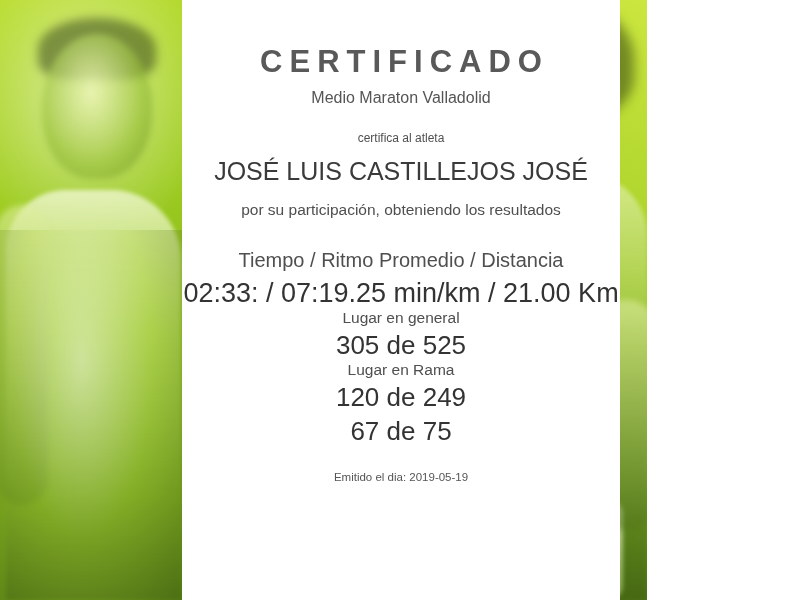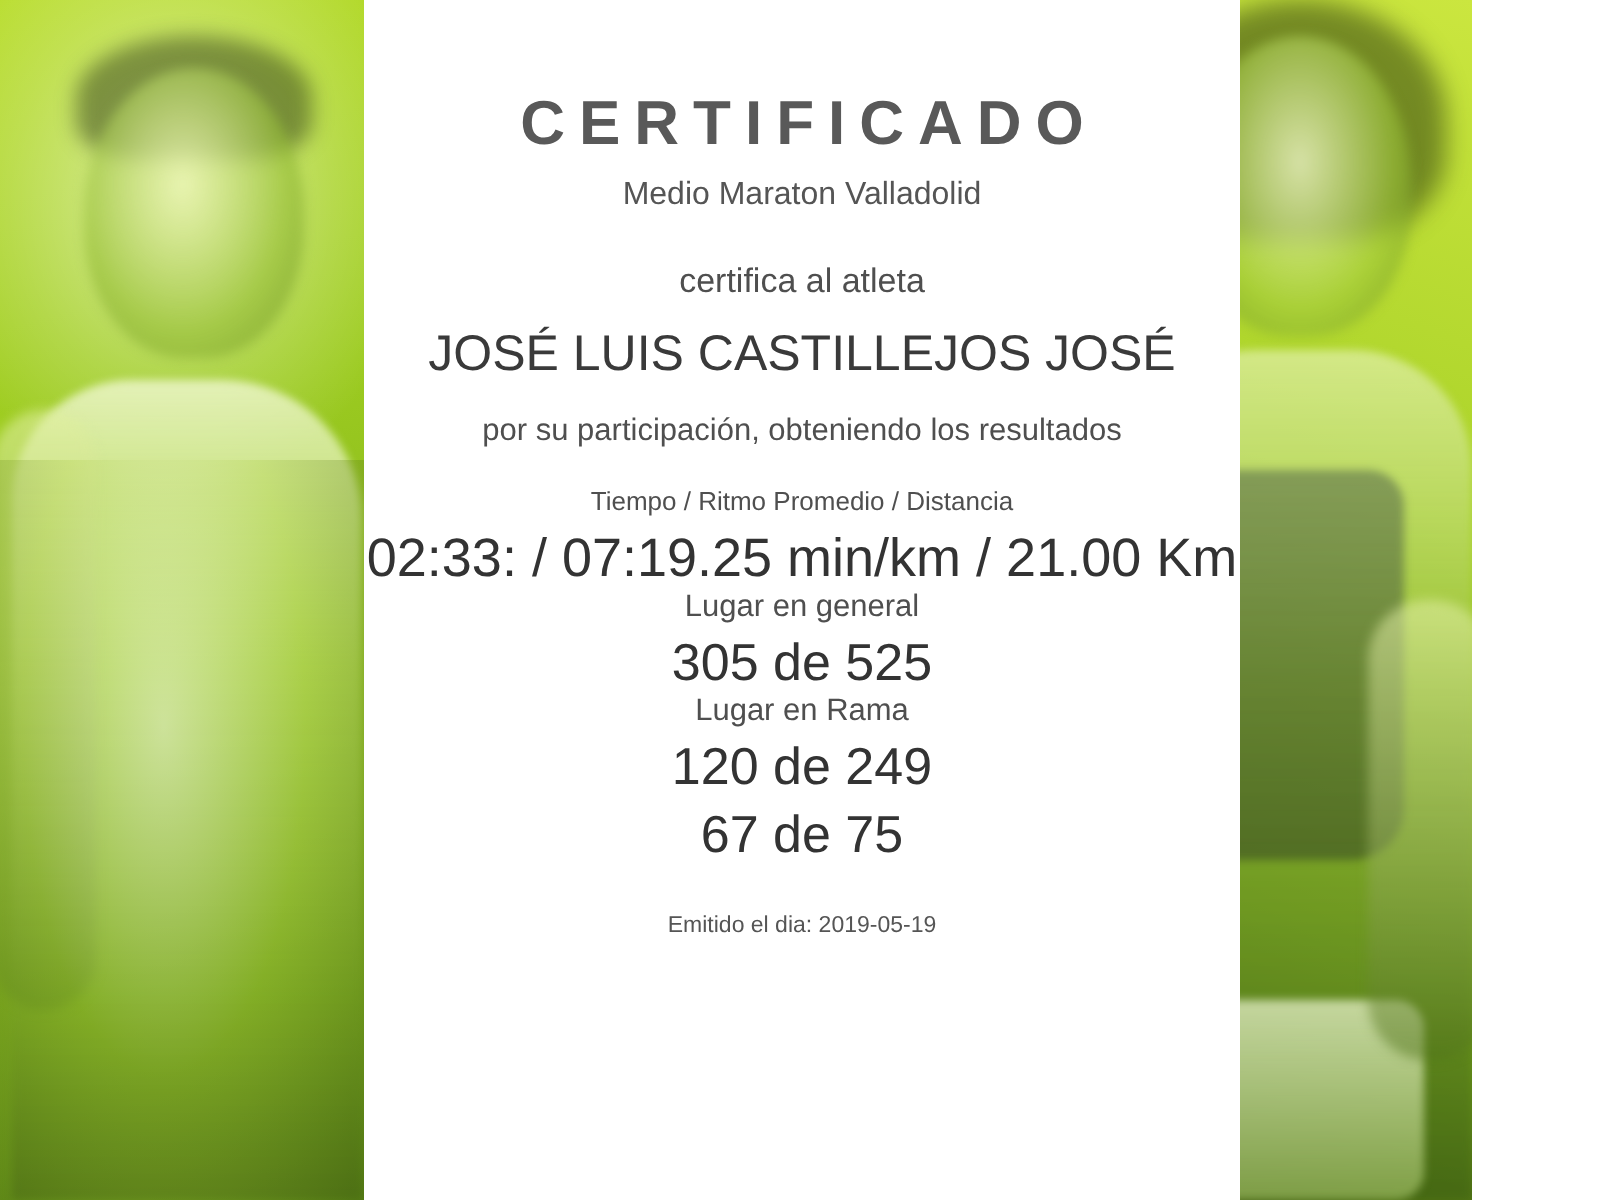--- a/index.html
+++ b/index.html
@@ -5,21 +5,21 @@
   html, body {
     margin: 0;
     padding: 0;
     background: #ffffff;
   }
   body {
     font-family: "Liberation Sans", sans-serif;
   }
   .certificate {
     position: relative;
-    width: 736px;
+    width: 647px;
     height: 600px;
     overflow: hidden;
     background: #14b8a6;
   }
 
   
   .photo {
     position: absolute;
     top: 0;
     height: 600px;
@@ -181,42 +181,42 @@
     color: #595959;
     text-indent: 7px;
   }
   .subtitle {
     margin-top: 9px;
     font-size: 16px;
     color: #555555;
   }
   .certifies {
     margin-top: 24px;
-    font-size: 17px;
+    font-size: 12px;
     color: #4f4f4f;
   }
   .athlete {
     margin-top: 12px;
     font-size: 25px;
     color: #3a3a3a;
     white-space: nowrap;
   }
   .participation {
     margin-top: 15px;
     font-size: 15.5px;
     color: #4f4f4f;
   }
   .category {
     margin-top: 18px;
     font-size: 17px;
     color: #3f3f3f;
   }
   .results-label {
-    margin-top: 18px;
-    font-size: 13px;
+    margin-top: 30px;
+    font-size: 20px;
     color: #4f4f4f;
   }
   .results-value {
     margin-top: 6px;
     font-size: 27px;
     color: #333333;
     white-space: nowrap;
   }
   .place-label {
     font-size: 15.5px;

